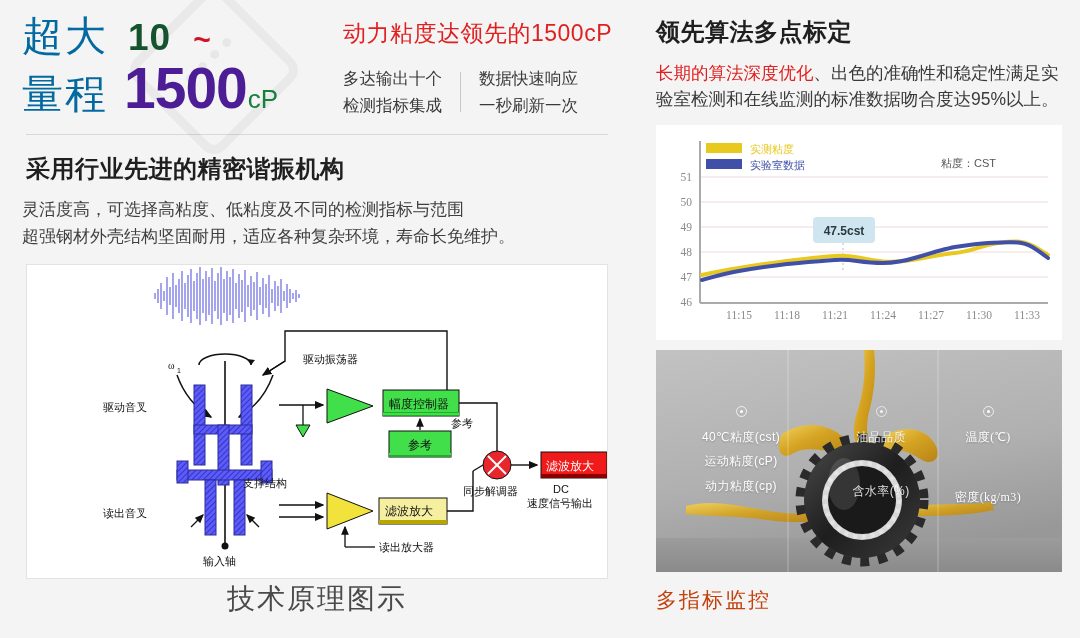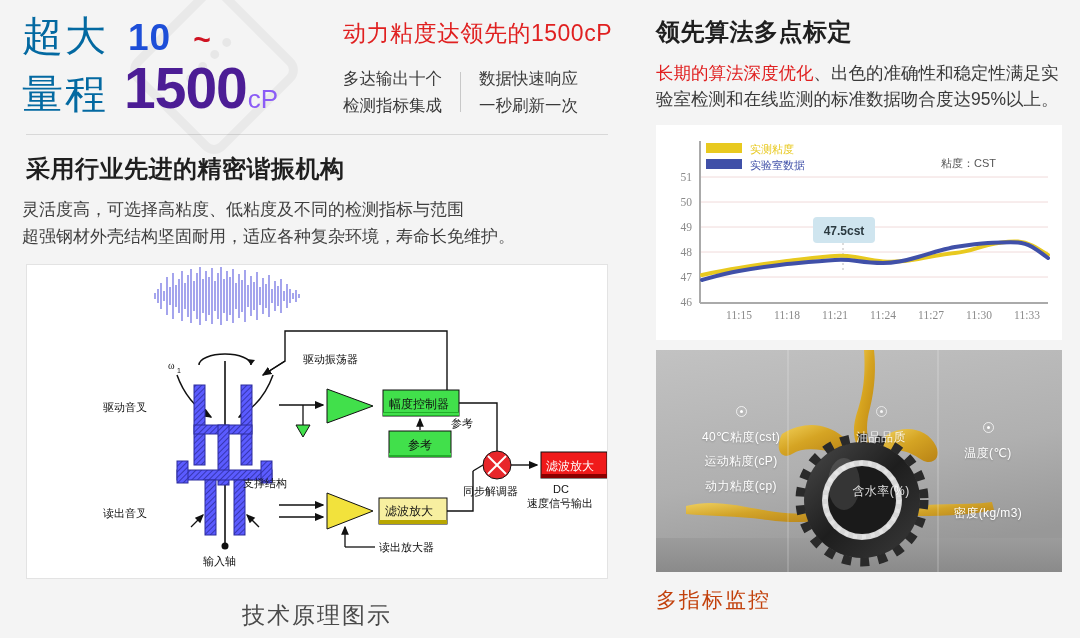--- a/index.html
+++ b/index.html
@@ -34,29 +34,29 @@
   }
 
   .hero { position: relative; display: flex; align-items: flex-start; padding-top: 14px; z-index: 2; }
   .hero-left { width: 352px; }
   .hero-row { display: flex; align-items: baseline; }
   .hero-label {
     font-size: 41px; color: #0369a1; letter-spacing: 2px;
     font-weight: 400; line-height: 1.12;
   }
   .hero-num-small {
-    color: #1d4ed8; font-size: 37px; font-weight: 700;
+    color: #14532d; font-size: 37px; font-weight: 700;
     margin-left: 20px; letter-spacing: 1px;
   }
   .hero-tilde { color: #cf1322; font-size: 30px; font-weight: 700; margin-left: 22px; }
   .hero-num-big {
     color: #4c1d95; font-size: 57px; font-weight: 700;
     margin-left: 16px; letter-spacing: -1px; line-height: 1;
   }
-  .hero-unit { color: #8b5cf6; font-size: 26px; font-weight: 400; margin-left: 1px; }
+  .hero-unit { color: #15803d; font-size: 26px; font-weight: 400; margin-left: 1px; }
 
   .hero-right { flex: 1; padding-left: 6px; padding-top: 4px; }
   .hero-title-red {
     color: #e02020; font-size: 23px; letter-spacing: 0.5px;
     margin-bottom: 16px; white-space: nowrap;
   }
   .hero-subs { display: flex; align-items: center; }
   .sub-col { font-size: 16.5px; color: #3a3a3a; line-height: 1.62; }
   .sub-div { width: 1px; height: 40px; background: #c8c8c8; margin: 0 18px; }
 
@@ -73,24 +73,24 @@
     position: relative;
     margin: 14px 4px 0 4px;
     height: 315px;
     background: #ffffff;
     border: 1px solid #e3e3e3;
     overflow: hidden;
   }
   .diagram-card svg { display: block; }
 
   .caption {
-    position: absolute; bottom: 0; left: 0; right: 0;
+    position: absolute; bottom: 16px; left: 0; right: 0;
     height: 46px; background: #ececec;
     display: flex; align-items: center; justify-content: center;
-    font-size: 23px; color: #4a4a4a; letter-spacing: 2px;
+    font-size: 28px; color: #4a4a4a; letter-spacing: 2px;
   }
   .caption-left { left: 22px; right: 22px; background: transparent; }
 
   
   .panel-right {
     position: relative;
     width: 446px; height: 638px;
     background: #f4f4f4;
     padding: 0 18px 0 22px;
   }
@@ -118,21 +118,21 @@
     background: linear-gradient(170deg,#b9b9b9 0%,#b2b2b2 45%,#a9a9a9 72%,#9b9b9b 100%);
   }
   .photo-card svg { display: block; position: absolute; inset: 0; }
   .ov {
     position: absolute; color: #ffffff; font-size: 12px;
     text-align: center; letter-spacing: 0.4px;
     text-shadow: 0 1px 2px rgba(0,0,0,0.22);
     line-height: 2.05;
   }
   .ov-left { left: 22px; top: 56px; width: 126px; }
-  .ov-right { right: 14px; top: 72px; width: 120px; }
+  .ov-right { right: 14px; top: 56px; width: 120px; font-family: Liberation Serif, serif; }
   .ov-center { left: 160px; top: 56px; width: 130px; opacity: 0.85; }
   .dot-ic {
     width: 11px; height: 11px; border: 1px solid rgba(255,255,255,0.75);
     border-radius: 50%; margin: 0 auto 8px auto; position: relative;
   }
   .dot-ic::after {
     content:""; position:absolute; left:3px; top:3px;
     width:3px; height:3px; background:#fff; border-radius:50%;
   }
 

